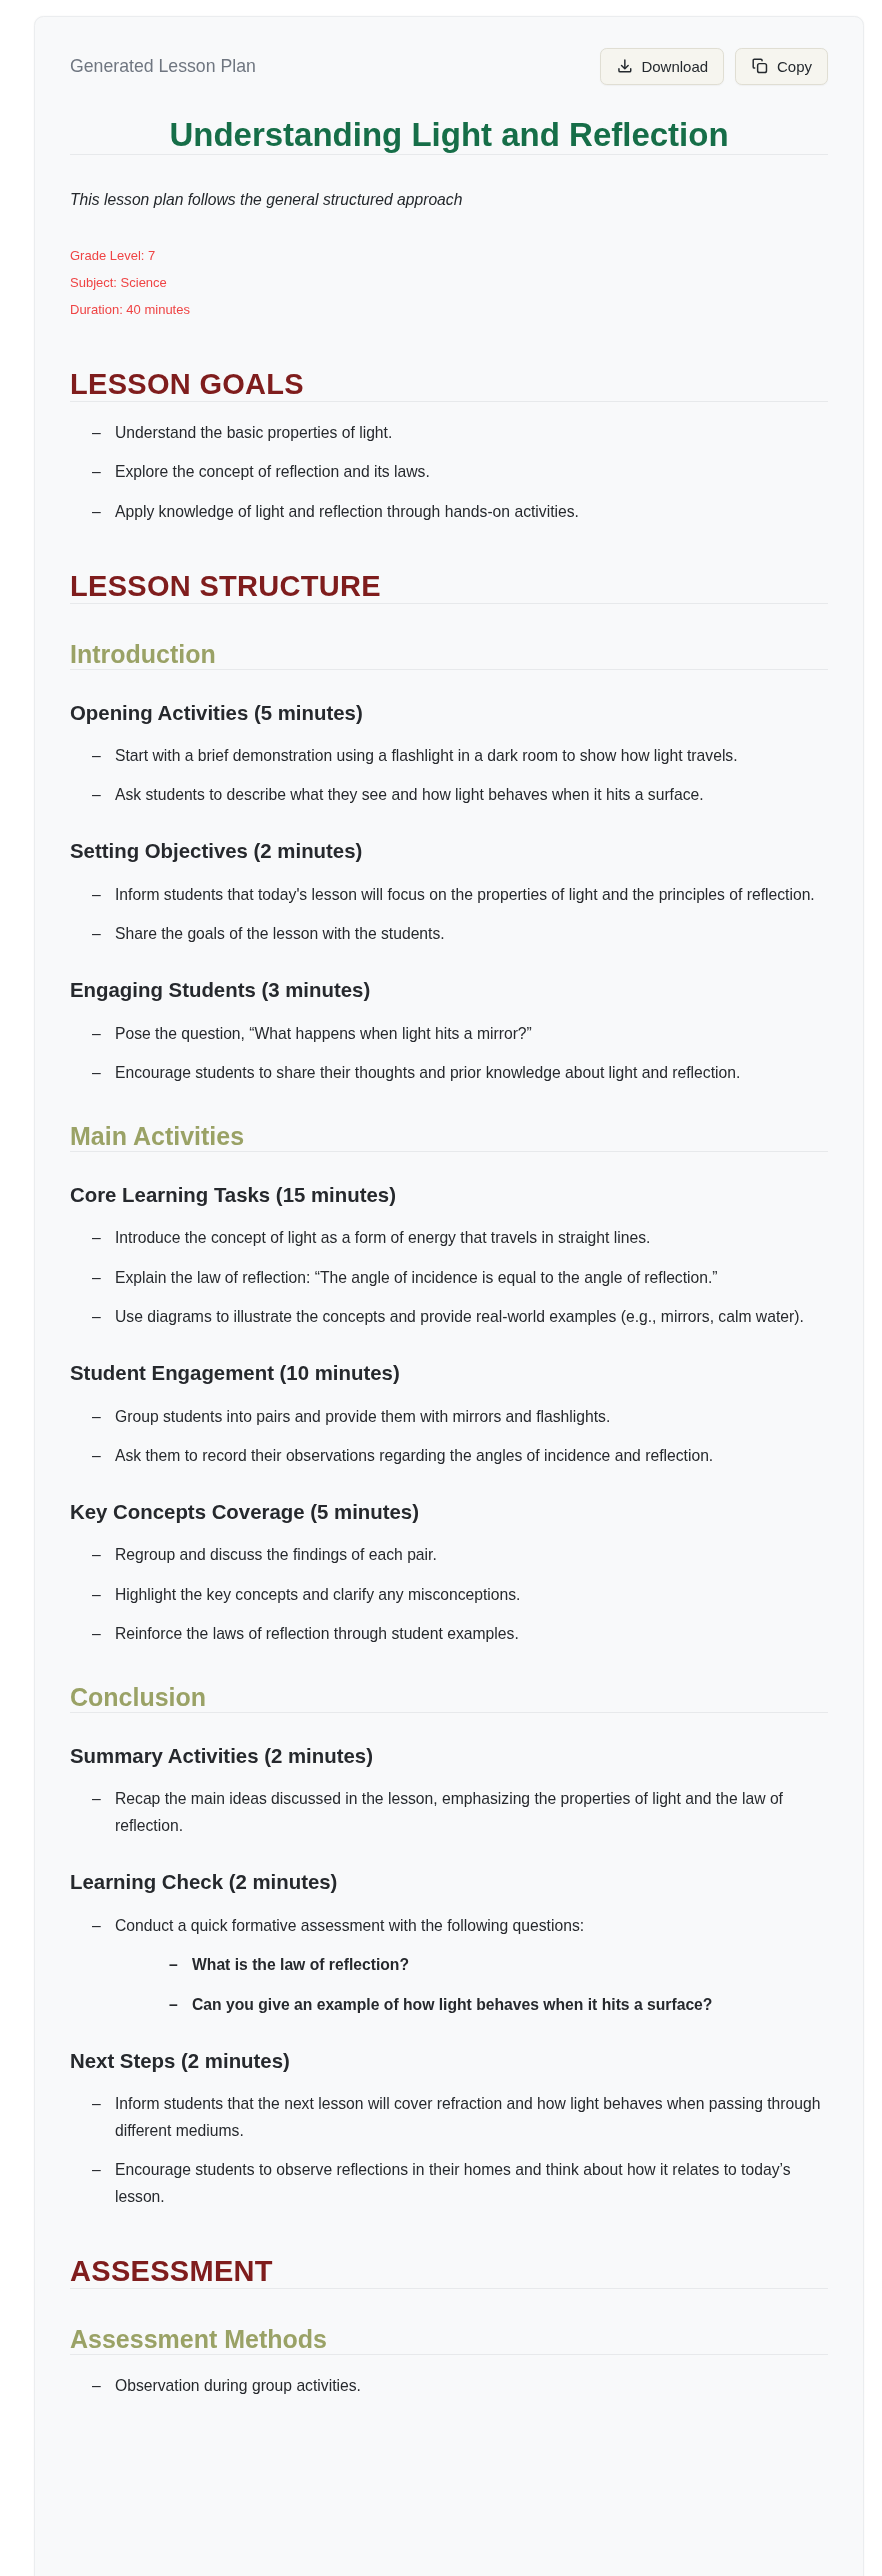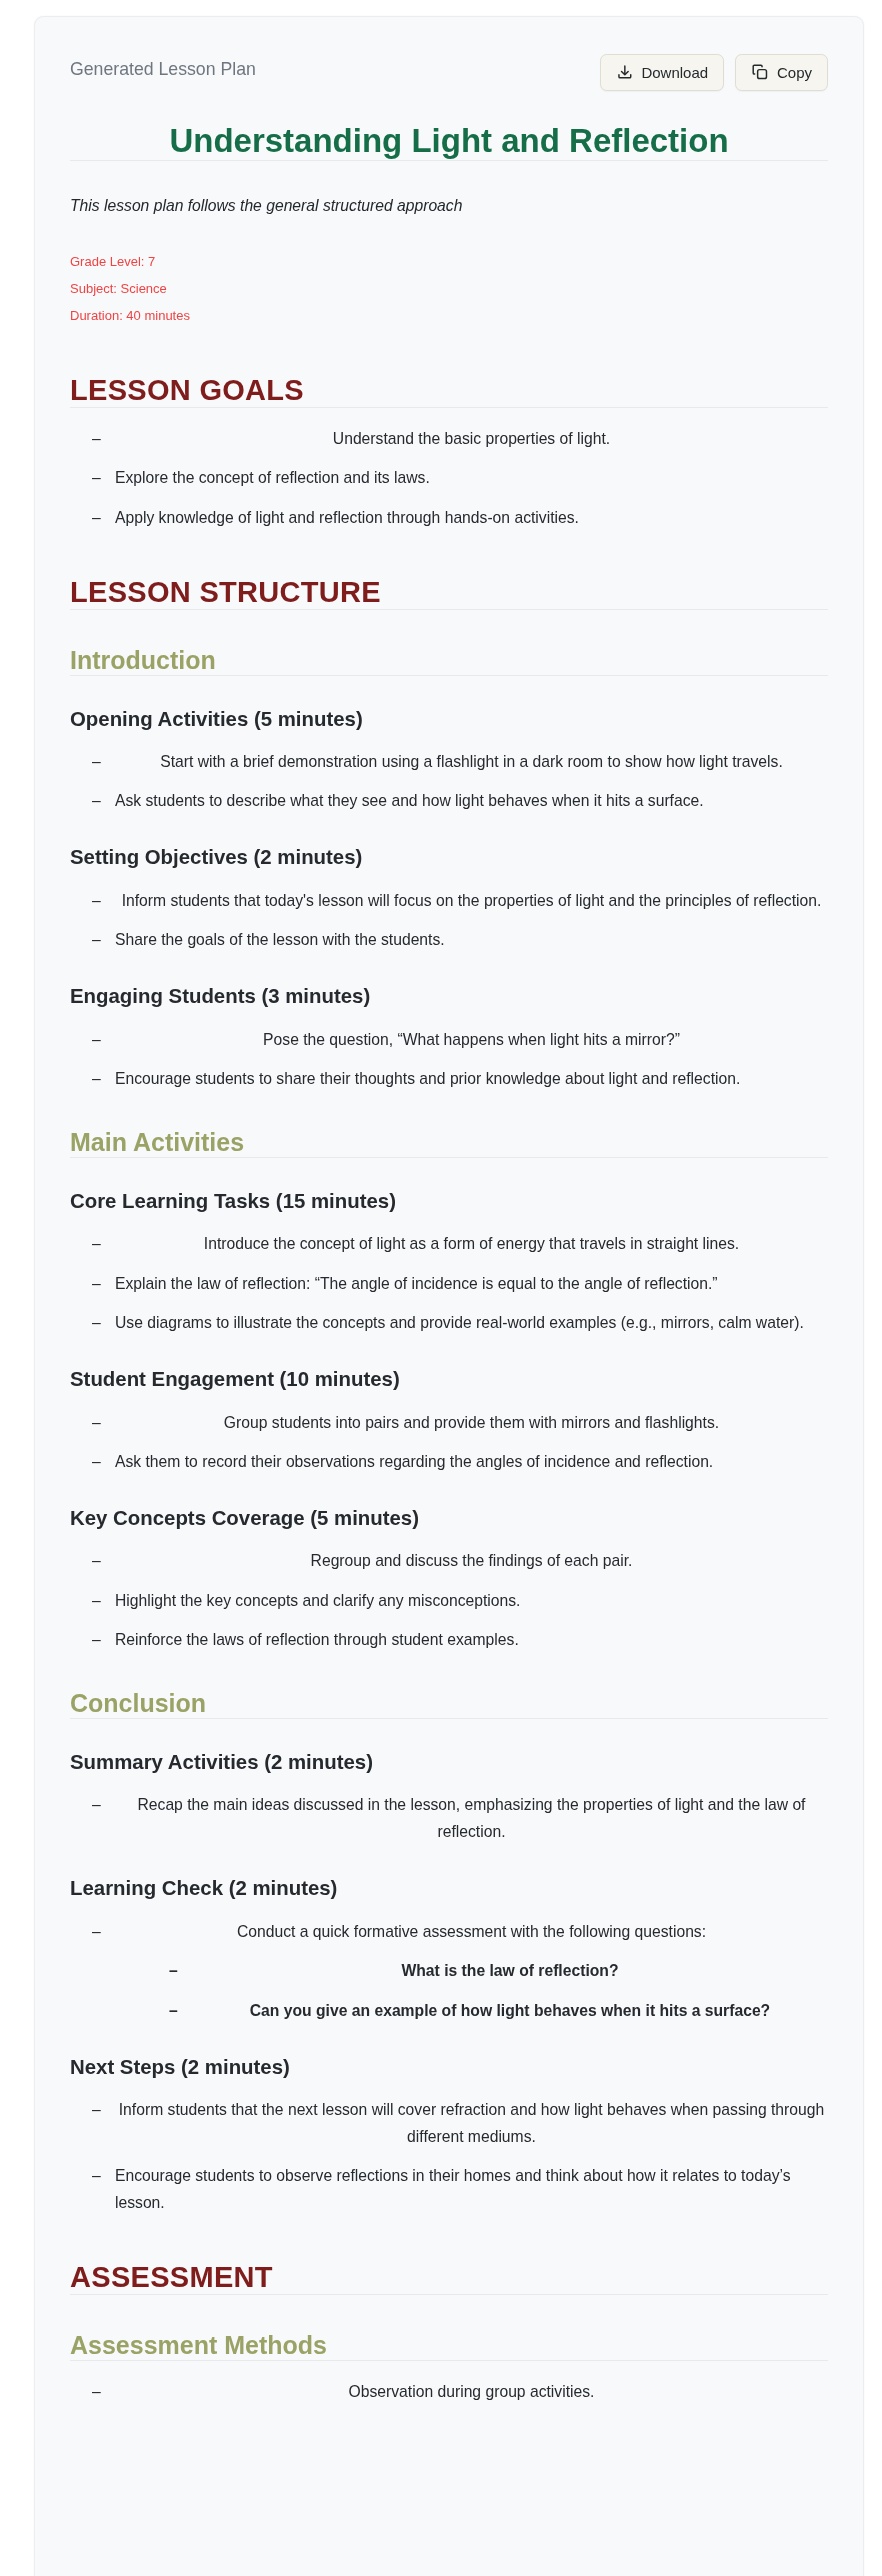--- a/index.html
+++ b/index.html
@@ -43,21 +43,20 @@
     padding: 8.8px 15px;
     background: #f6f5ef;
     border: 0.7px solid #e0ded3;
     border-radius: 6.8px;
     font-family: inherit;
     font-size: 15px;
     color: #24292e;
     cursor: pointer;
     box-shadow: 0 0.7px 1.4px rgba(0,0,0,0.04);
     line-height: 1;
-    margin-top: 6px;
   }
   .btn svg { width: 17.7px; height: 17.7px; stroke: #24292e; }
   
   .doc-title {
     margin: 31px 0 0 0;
     text-align: center;
     font-size: 33px;
     line-height: 38px;
     font-weight: 700;
     color: #166e48;
@@ -107,21 +106,21 @@
     padding: 0 0 0 22px;
   }
   ul.bullets > li {
     position: relative;
     padding-left: 23px;
     font-size: 15.7px;
     line-height: 27px;
     color: #26292d;
     margin-top: 12.3px;
   }
-  ul.bullets > li:first-child { margin-top: 0; text-align: center; }
+  ul.bullets > li:first-child { margin-top: 0; }
   ul.bullets > li::before {
     content: "\2013";
     position: absolute;
     left: 0;
     top: 0;
     color: #26292d;
   }
   ul.bullets ul.nested {
     list-style: none;
     margin: 12.3px 0 0 0;

